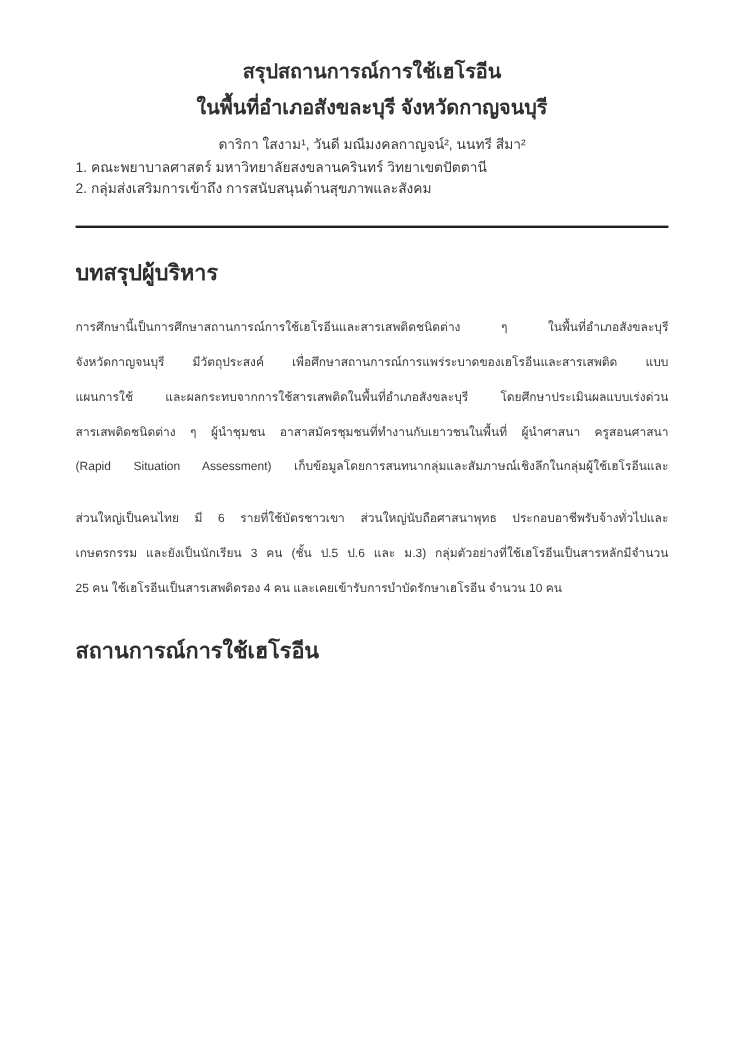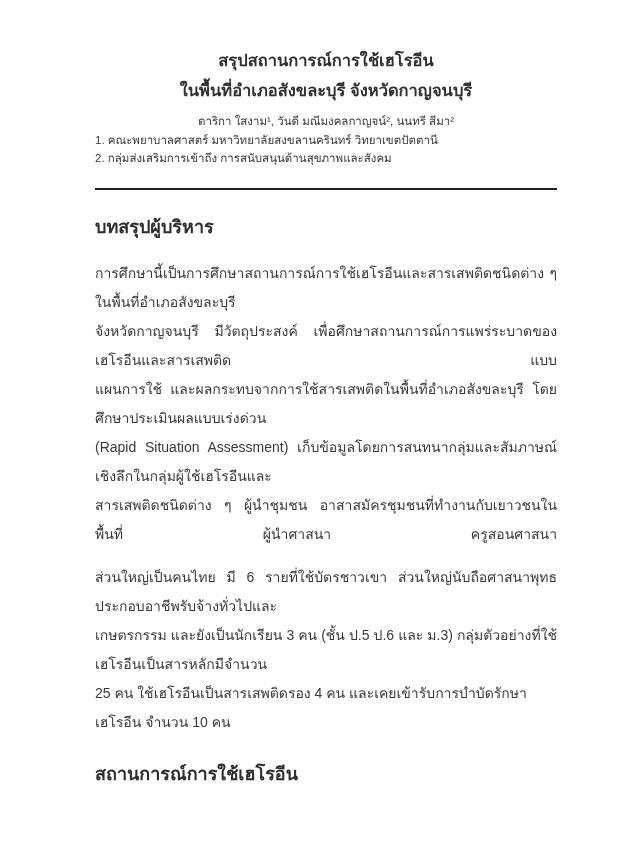--- a/index.html
+++ b/index.html
@@ -4,21 +4,21 @@
 <style>
   html,body{margin:0;padding:0;background:#e8e8e8;}
   .page{
     position:relative;
     width:620px;height:864px;
     margin:0 auto;
     background:#ffffff;
     color:#3a3a3a;
     font-family:"Liberation Sans",sans-serif;
     box-sizing:border-box;
-    padding:45px 63px 0 95px;
+    padding:45px 63px 0 63px;
     overflow:hidden;
   }
   
   .title{
     text-align:center;
     font-weight:bold;
     font-size:16.5px;
     line-height:30px;
     color:#303030;
   }
@@ -43,21 +43,21 @@
   .sec-heading{
     font-weight:bold;
     font-size:18px;
     color:#2e2e2e;
     margin-top:27px;
     line-height:20px;
   }
   .para{margin-top:22px;}
   .para + .para{margin-top:14px;}
   .ln{
-    font-size:14px;
+    font-size:10px;
     line-height:29px;
     white-space:normal;
     color:#3a3a3a;
   }
   .j{
     text-align:justify;
     text-align-last:justify;
   }
 </style>
 </head>
@@ -72,22 +72,22 @@
   <div class="affil">2. กลุ่มส่งเสริมการเข้าถึง การสนับสนุนด้านสุขภาพและสังคม</div>
 
   <hr class="divider">
 
   <div class="sec-heading">บทสรุปผู้บริหาร</div>
 
   <div class="para">
     <div class="ln j">การศึกษานี้เป็นการศึกษาสถานการณ์การใช้เฮโรอีนและสารเสพติดชนิดต่าง ๆ ในพื้นที่อำเภอสังขละบุรี</div>
     <div class="ln j">จังหวัดกาญจนบุรี มีวัตถุประสงค์ เพื่อศึกษาสถานการณ์การแพร่ระบาดของเฮโรอีนและสารเสพติด แบบ</div>
     <div class="ln j">แผนการใช้ และผลกระทบจากการใช้สารเสพติดในพื้นที่อำเภอสังขละบุรี โดยศึกษาประเมินผลแบบเร่งด่วน</div>
+    <div class="ln j">สารเสพติดชนิดต่าง ๆ ผู้นำชุมชน อาสาสมัครชุมชนที่ทำงานกับเยาวชนในพื้นที่ ผู้นำศาสนา ครูสอนศาสนา</div>
     <div class="ln j">(Rapid Situation Assessment) เก็บข้อมูลโดยการสนทนากลุ่มและสัมภาษณ์เชิงลึกในกลุ่มผู้ใช้เฮโรอีนและ</div>
-    <div class="ln j">สารเสพติดชนิดต่าง ๆ ผู้นำชุมชน อาสาสมัครชุมชนที่ทำงานกับเยาวชนในพื้นที่ ผู้นำศาสนา ครูสอนศาสนา</div>
   </div>
 
   <div class="para">
     <div class="ln j">ส่วนใหญ่เป็นคนไทย มี 6 รายที่ใช้บัตรชาวเขา ส่วนใหญ่นับถือศาสนาพุทธ ประกอบอาชีพรับจ้างทั่วไปและ</div>
     <div class="ln j">เกษตรกรรม และยังเป็นนักเรียน 3 คน (ชั้น ป.5 ป.6 และ ม.3) กลุ่มตัวอย่างที่ใช้เฮโรอีนเป็นสารหลักมีจำนวน</div>
     <div class="ln">25 คน ใช้เฮโรอีนเป็นสารเสพติดรอง 4 คน และเคยเข้ารับการบำบัดรักษาเฮโรอีน จำนวน 10 คน</div>
   </div>
 
   <div class="sec-heading">สถานการณ์การใช้เฮโรอีน</div>
 

